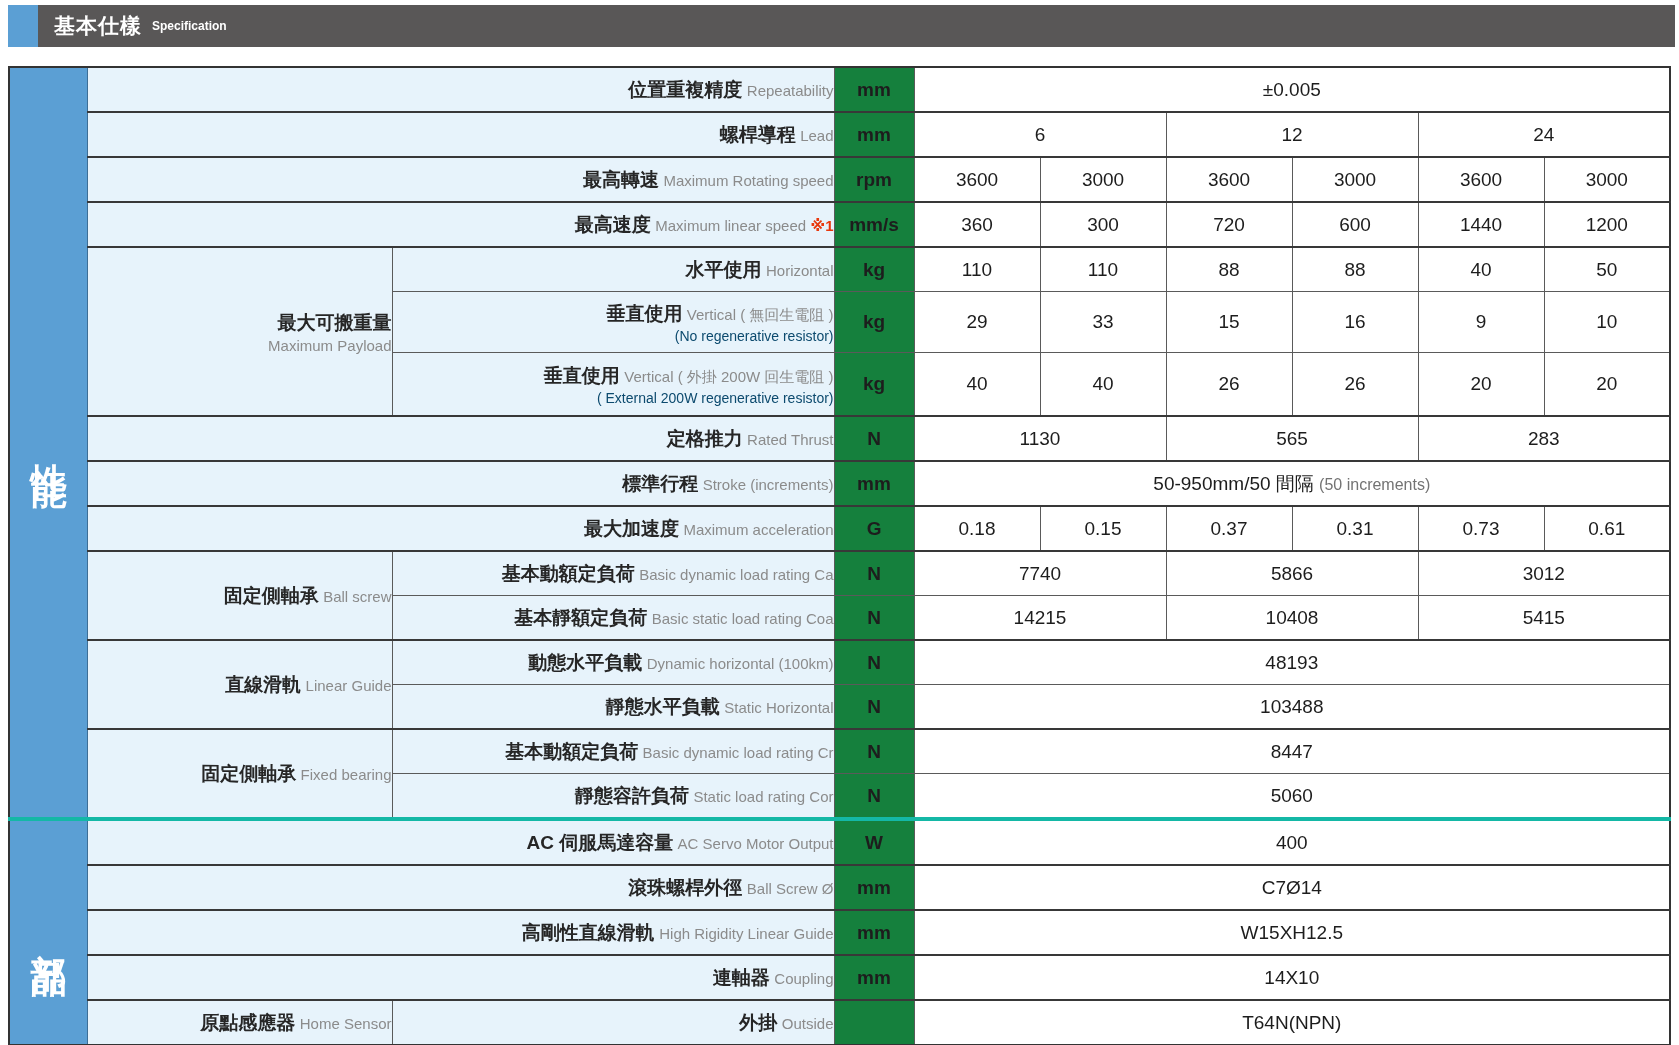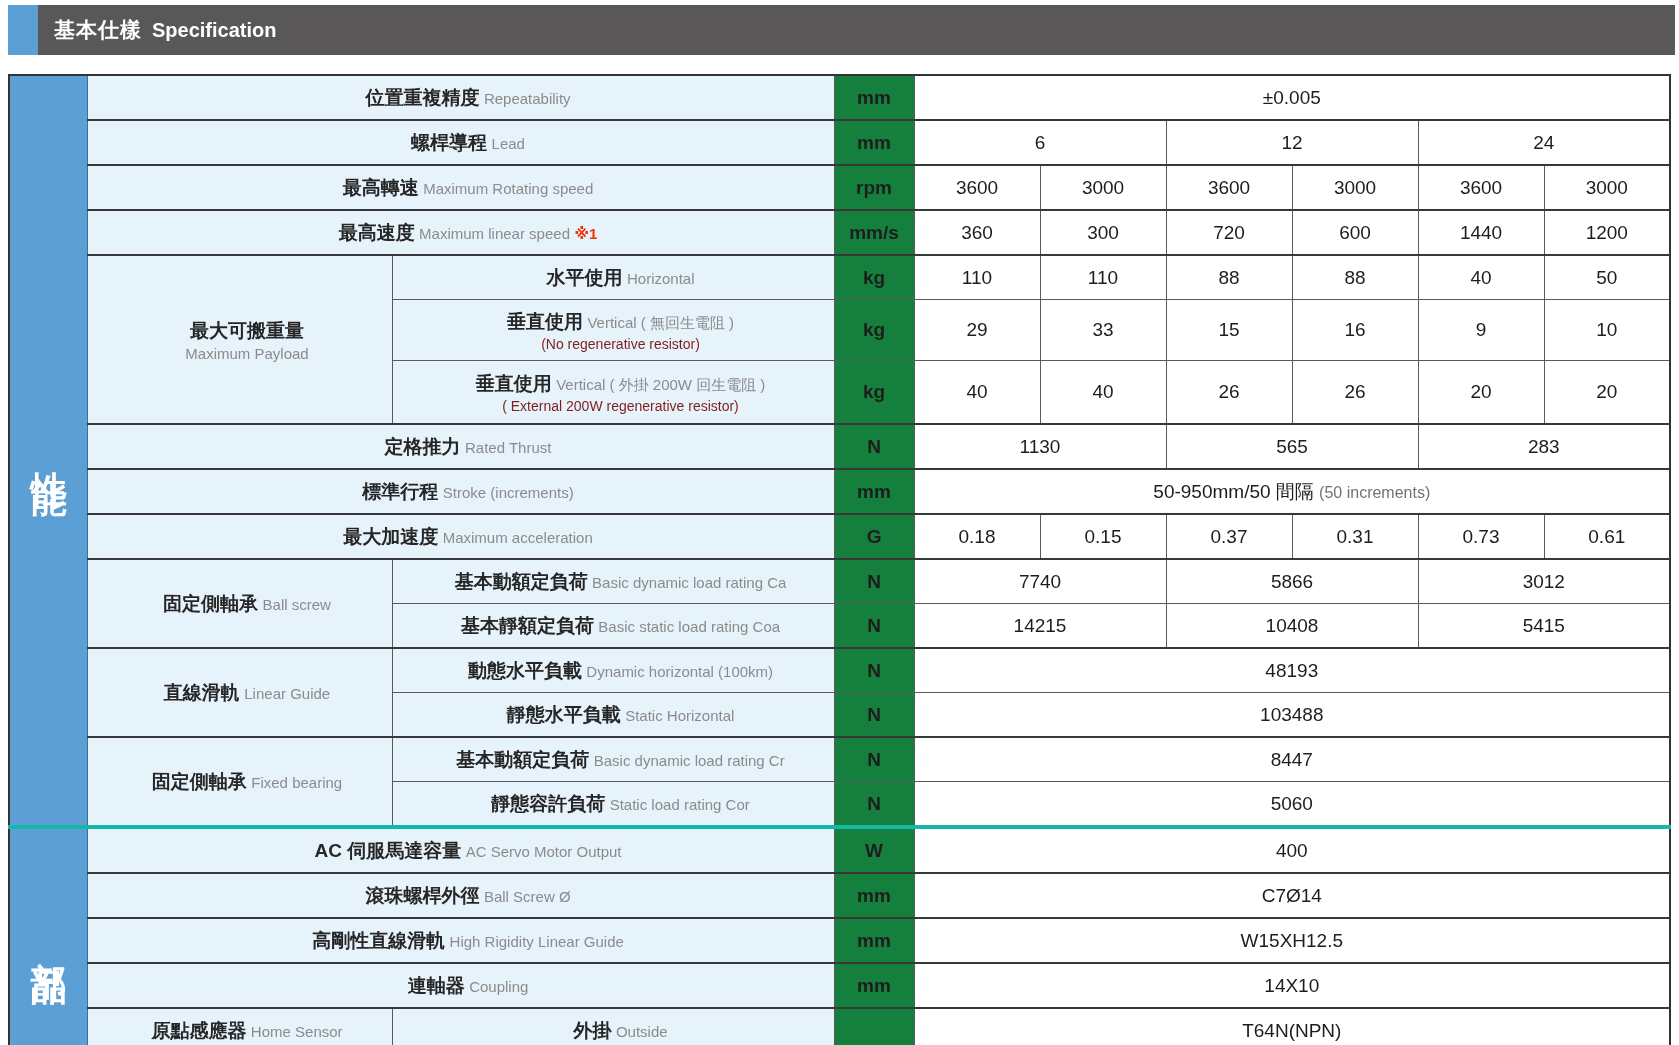--- a/index.html
+++ b/index.html
@@ -2,25 +2,25 @@
 <html><head>
 <meta charset="utf-8">
 <style>
   html,body{margin:0;padding:0;background:#ffffff;}
   body{
     width:1679px;height:1045px;overflow:hidden;
     font-family:"Liberation Sans","DejaVu Sans",sans-serif;
     -webkit-font-smoothing:antialiased;
   }
   
-  .titlebar{display:flex;align-items:stretch;margin:5px 4px 0 8px;height:50px;}
+  .titlebar{display:flex;align-items:stretch;margin:5px 4px 0 8px;height:42px;}
   .titlebar .sq{width:30px;background:#5b9fd4;}
   .titlebar .bar{flex:1;background:#595757;color:#ffffff;display:flex;align-items:center;padding-left:16px;}
   .titlebar .zh{font-size:21px;font-weight:bold;letter-spacing:1px;}
-  .titlebar .en{font-size:20px;font-weight:bold;margin-left:10px;}
+  .titlebar .en{font-size:12px;font-weight:bold;margin-left:10px;}
   
   table.spec{
     border-collapse:collapse;table-layout:fixed;
     margin:19px 0 0 8px;width:1661px;
     border:2px solid #333333;
   }
   td{border:1px solid #5a5a5a;padding:0;vertical-align:middle;overflow:hidden;}
   tr.h43 td{height:43px;}
   tr.h60 td{height:60px;}
   tr.h62 td{height:62px;margin-top:12px;}
@@ -32,26 +32,26 @@
   col.c-sub{width:442px;}
   col.c-unit{width:80px;}
   col.c-val{width:126px;}
   
   td.blue{
     background:#5b9fd4;color:#ffffff;text-align:center;
     font-size:36px;font-weight:bold;
     writing-mode:vertical-rl;text-orientation:upright;letter-spacing:8px;
     border:1px solid #3d6e96;
   }
-  td.label{background:#e7f3fb;text-align:center;padding-left:15px;}
+  td.label{background:#e7f3fb;text-align:right;padding-left:15px;}
   td.unit{background:#15803d;text-align:center;font-size:19px;font-weight:bold;color:#1d1d1d;}
   td.val{background:#ffffff;text-align:center;font-size:19px;color:#1d1d1d;}
   .zh-b{font-size:19px;font-weight:bold;color:#262626;}
   .en-g{font-size:15px;color:#8b8b8b;}
-  .en-g2{font-size:14px;color:#7f1d1d;}
+  .en-g2{font-size:14px;color:#0c4a6e;}
   .red{color:#e8380d;font-weight:bold;font-size:15px;}
   .line2{display:block;margin-top:1px;}
   .gray-inline{color:#737373;font-size:16px;}
 </style>
 </head>
 <body>
 
 <div class="titlebar">
   <div class="sq"></div>
   <div class="bar">

